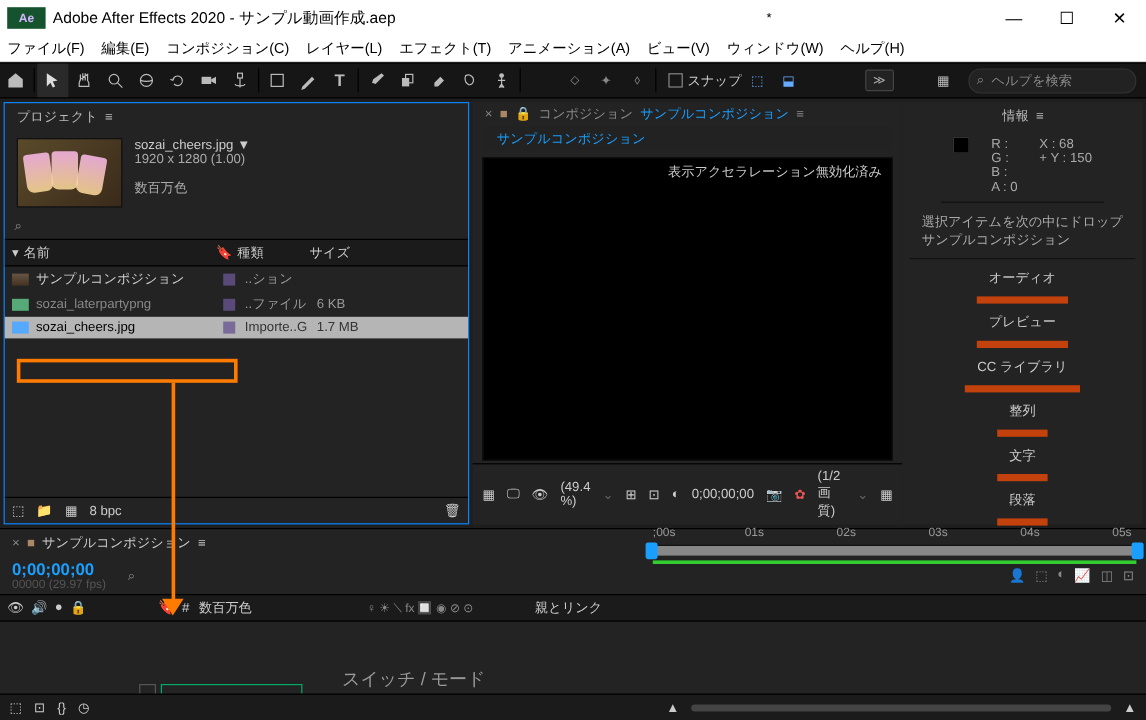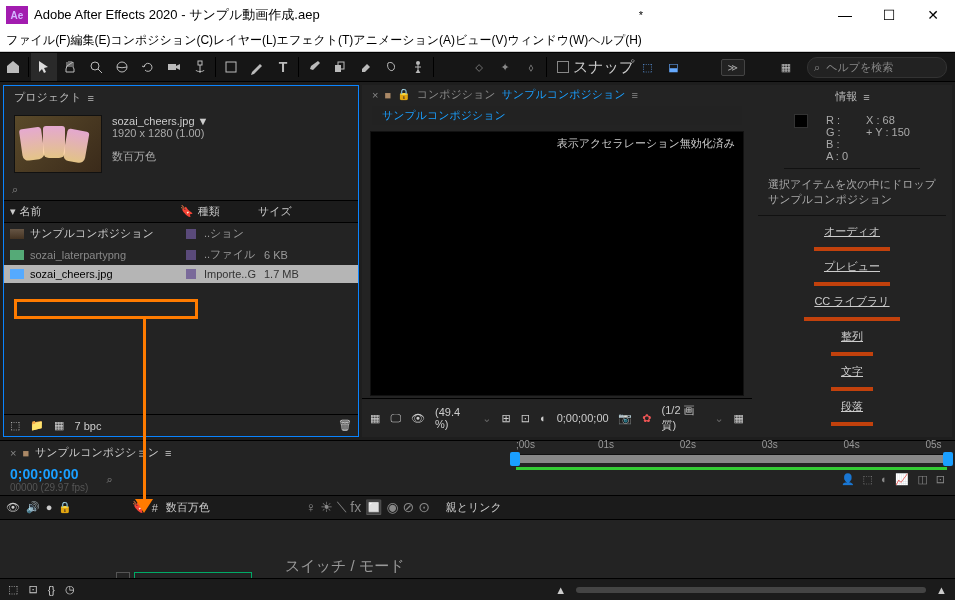--- a/index.html
+++ b/index.html
@@ -1,31 +1,31 @@
 <!DOCTYPE html>
 <html><head>
   <meta charset="utf-8">
   <style>
     * { margin:0; padding:0; box-sizing:border-box; font-family:"Meiryo UI","Yu Gothic UI",sans-serif; user-select:none; }
     html,body { width:955px; height:600px; background:#1e1e1e; color:#ccc; font-size:11px; overflow:hidden; }
     .titlebar { height:30px; background:#fff; color:#000; display:flex; align-items:center; padding:0 0 0 6px; }
-    .ae-logo { width:22px; height:18px; background:#a21caf; color:#d3b3ff; font-size:10px; font-weight:bold; display:flex; align-items:center; justify-content:center; margin-right:6px; }
+    .ae-logo { width:32px; height:18px; background:#14532d; color:#d3b3ff; font-size:10px; font-weight:bold; display:flex; align-items:center; justify-content:center; margin-right:6px; }
     .titlebar .title { flex:1; font-size:13px; }
     .winbtn { width:44px; height:30px; display:flex; align-items:center; justify-content:center; font-size:14px; }
-    .menubar { height:22px; background:#fff; color:#000; display:flex; align-items:center; padding:0 6px; font-size:12px; border-bottom:1px solid #ccc; }
+    .menubar { height:22px; background:#fff; color:#000; display:flex; align-items:center; padding:0 6px; gap:14px; font-size:12px; border-bottom:1px solid #ccc; }
     .toolbar { height:30px; background:#161616; display:flex; align-items:center; border-top:1px solid #000; border-bottom:1px solid #000; }
     .tbtn { width:26px; height:28px; display:flex; align-items:center; justify-content:center; color:#bbb; }
     .tbtn.active { background:#2a2a2a; }
     .tbtn svg { width:16px; height:16px; }
     .tsep { width:1px; height:20px; background:#000; margin:0 2px; }
-    .snap { margin-left:8px; display:flex; align-items:center; gap:4px; font-size:15px; }
+    .snap { margin-left:8px; display:flex; align-items:center; gap:4px; font-size:11px; }
     .expand { background:#222; border:1px solid #444; color:#aaa; font-size:10px; padding:2px 6px; margin-left:auto; border-radius:2px;}
     .search-box { background:#222; border:1px solid #333; padding:2px 6px; margin:0 8px; display:flex; align-items:center; gap:6px; min-width:140px; color:#888; border-radius:10px;}
     .main { display:flex; height:358px; }
-    .project { width:356px; border:1px solid #0a84ff; margin:3px; background:#232323; position:relative; display:flex; flex-direction:column; }
+    .project { width:388px; border:1px solid #0a84ff; margin:3px; background:#232323; position:relative; display:flex; flex-direction:column; }
     .panel-header { display:flex; align-items:center; padding:4px 10px; color:#bbb; gap:6px;}
     .thumb-area { display:flex; padding:6px 10px; gap:10px; }
     .thumb { width:88px; height:58px; background:linear-gradient(135deg,#5a4a2a,#3a2a1a); border:1px solid #111; position:relative; overflow:hidden;}
     .glass { position:absolute; width:22px; height:32px; background:linear-gradient(180deg,#fbe,#fd9); border-radius:3px 3px 6px 6px; opacity:0.85;}
     .meta { color:#aaa; }
     .meta .fn { color:#ccc; }
     .search-row { padding:4px 8px; display:flex; align-items:center; gap:4px; color:#888;}
     .pheader { display:flex; background:#1b1b1b; border-top:1px solid #000; border-bottom:1px solid #000; padding:3px 6px; font-size:11px;}
     .pheader .col { display:flex; align-items:center; gap:4px; }
     .prow { display:flex; align-items:center; padding:3px 6px; }
@@ -35,31 +35,31 @@
     .pfoot { margin-top:auto; display:flex; align-items:center; padding:4px 6px; gap:10px; border-top:1px solid #000;}
     .center { flex:1; margin:3px 0; display:flex; flex-direction:column; background:#232323;}
     .comp-tabs { display:flex; align-items:center; padding:2px 10px; gap:6px;}
     .comp-name { background:#222; padding:2px 10px; margin:2px 10px; }
     .viewer { flex:1; margin:4px 8px 2px 8px; background:#000; position:relative; border:1px solid #111;}
     .viewer-note { position:absolute; right:8px; top:4px; color:#ccc; font-size:11px;}
     .vfoot { display:flex; align-items:center; padding:4px 8px; gap:10px; background:#232323; border-top:1px solid #000;}
     .right { width:200px; margin:3px 3px 3px 0; background:#232323; display:flex; flex-direction:column;align-items:center; }
     .info-body { padding:6px 10px; display:flex; gap:18px; font-size:11px; color:#aaa; border-bottom:1px solid #111;}
     .drop-hint { padding:8px 10px; color:#aaa; border-bottom:1px solid #111;}
-    .side-item { padding:8px 10px; border-bottom:4px solid #c2410c; color:#ccc;text-decoration:underline; }
+    .side-item { padding:8px 10px; border-bottom:6px solid #c2410c; color:#ccc; }
     .bottom { height:160px; border-top:1px solid #000; background:#232323; display:flex; flex-direction:column; position:relative;}
     .tl-tabs { display:flex; align-items:center; padding:4px 10px; gap:6px;}
     .tl-top { display:flex; align-items:center; padding:2px 10px;}
     .timecode { color:#1a9fff; font-size:14px; font-weight:bold;}
     .tcsub { color:#555; font-size:10px; }
     .tl-ctrl { margin-left:auto; display:flex; gap:8px; color:#888;}
     .tl-header { display:flex; background:#1b1b1b; border-top:1px solid #000; border-bottom:1px solid #000; padding:3px 6px; align-items:center;}
     .tl-header .eye { display:flex; gap:6px; width:120px;}
     .tl-body { flex:1; position:relative; }
-    .timeline { position:absolute; left:516px; right:8px; top:0; }
+    .timeline { position:absolute; left:544px; right:8px; top:0; }
     .ruler { position:relative; height:16px; border-bottom:1px solid #111;}
     .tick { position:absolute; top:0; font-size:10px; color:#999;}
     .workbar { position:relative; height:8px; background:#888;}
     .workbar::before{content:"";position:absolute;left:-6px;top:-3px;width:10px;height:14px;background:#1a9fff;border-radius:2px;}
     .workbar::after{content:"";position:absolute;right:-6px;top:-3px;width:10px;height:14px;background:#1a9fff;border-radius:2px;}
     .greenbar { height:3px; background:#3c3; margin-top:4px;}
     .drop-target { position:absolute; left:134px; top:52px; width:118px; height:16px; border:1px solid #0a6; }
     .chk { position:absolute; left:116px; top:52px; width:14px; height:14px; border:1px solid #555; }
     .footer { position:absolute; bottom:0; left:0; right:0; height:22px; background:#1b1b1b; border-top:1px solid #000; display:flex; align-items:center; padding:0 8px; gap:10px;}
     .sw { position:absolute; left:285px; bottom:24px; color:#999; font-size:15px;}
@@ -254,21 +254,21 @@
       <span class="ico" style="background:#5af;"></span>
       <span style="flex:0 0 150px">sozai_cheers.jpg</span>
       <span class="tag" style="background:#7a6a9a"></span>
       <span style="flex:0 0 68px;padding-left:8px;color:#333">Importe..G</span>
       <span style="color:#333">1.7 MB</span>
     </div>
     <div class="pfoot">
       <span>⬚</span>
       <span>📁</span>
       <span>▦</span>
-      <span>7 bpc</span>
+      <span>8 bpc</span>
       <span style="margin-left:auto">🗑</span>
     </div>
   </div>
 
   <div class="center">
     <div class="comp-tabs">
       <span style="color:#888">×</span>
       <span style="color:#a86">■</span>
       <span style="color:#888">🔒</span>
       <span style="color:#888">コンポジション</span>
@@ -365,21 +365,21 @@
   <div class="tl-header">
     <div class="eye">
       <span>👁</span>
       <span>🔊</span>
       <span>●</span>
       <span>🔒</span>
     </div>
     <span style="margin:0 6px">🔖</span>
     <span style="margin-right:8px;">#</span>
     <span style="flex:0 0 140px">数百万色</span>
-    <span style="flex:0 0 140px;color:#888;font-size:14px;">♀ ☀ ⟍ fx 🔲 ◉ ⊘ ⊙</span>
+    <span style="flex:0 0 140px;color:#888;font-size:10px;">♀ ☀ ⟍ fx 🔲 ◉ ⊘ ⊙</span>
     <span>親とリンク</span>
   </div>
   <div class="tl-body">
     <div class="chk"></div>
     <div class="drop-target"></div>
   </div>
   <div class="sw">スイッチ / モード</div>
   <div class="footer">
     <span>⬚</span>
     <span>⊡</span>

